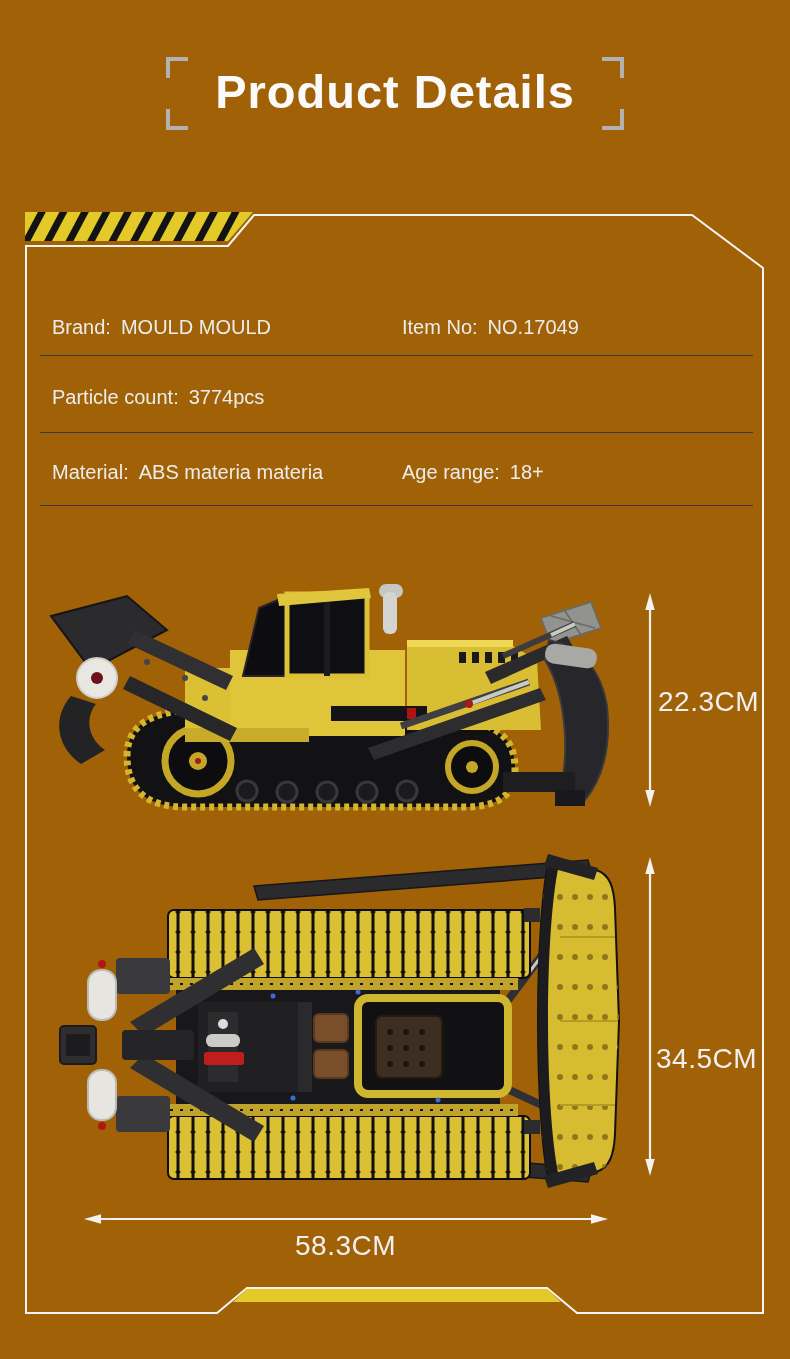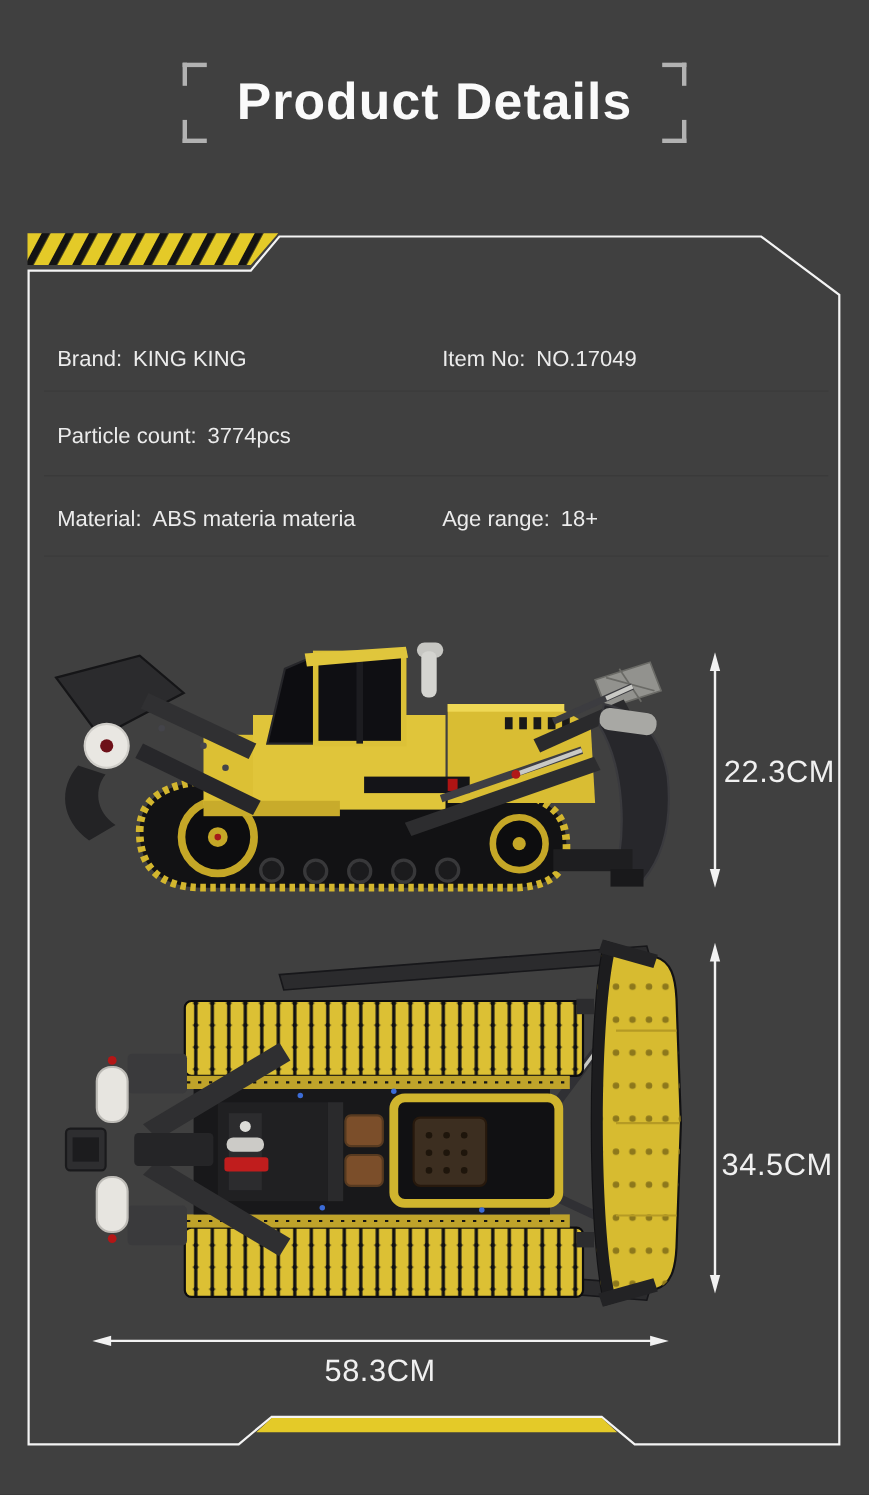--- a/index.html
+++ b/index.html
@@ -1,18 +1,18 @@
 <!DOCTYPE html>
 <html><head>
 <meta charset="utf-8">
 <style>
   html,body{margin:0;padding:0;background:#131313;}
   #page{
     position:relative;width:790px;height:1359px;overflow:hidden;
-    background:#404040;font-family:"Liberation Sans",sans-serif;
+    background:#a16207;font-family:"Liberation Sans",sans-serif;
     -webkit-font-smoothing:antialiased;
   }
   
   .title{
     position:absolute;left:0;top:66px;width:790px;text-align:center;
     font-size:47px;line-height:52px;font-weight:700;color:#fafafa;letter-spacing:1px;margin:0;
   }
   .bracket{position:absolute;top:57px;width:26px;height:73px;}
   .bracket-left{left:166px;}
   .bracket-right{left:598px;}
@@ -82,21 +82,21 @@
 
     <g stroke="#f2f2f2" fill="#f2f2f2">
       <line x1="97" y1="1219" x2="595" y2="1219" stroke-width="2.2"></line>
       <polygon points="84,1219 101,1214.3 101,1223.7" stroke="none"></polygon>
       <polygon points="608,1219 591,1214.3 591,1223.7" stroke="none"></polygon>
     </g>
   </svg>
 
   <div class="spec-row" style="top:315px">
     <div class="spec-cell-left">
-      <span class="spec-label">Brand:</span><span class="spec-value">KING KING</span>
+      <span class="spec-label">Brand:</span><span class="spec-value">MOULD MOULD</span>
     </div>
     <div class="spec-cell-right">
       <span class="spec-label">Item No:</span><span class="spec-value">NO.17049</span>
     </div>
   </div>
   <div class="spec-divider" style="top:355px"></div>
 
   <div class="spec-row" style="top:385px">
     <div class="spec-cell-left">
       <span class="spec-label">Particle count:</span><span class="spec-value">3774pcs</span>

